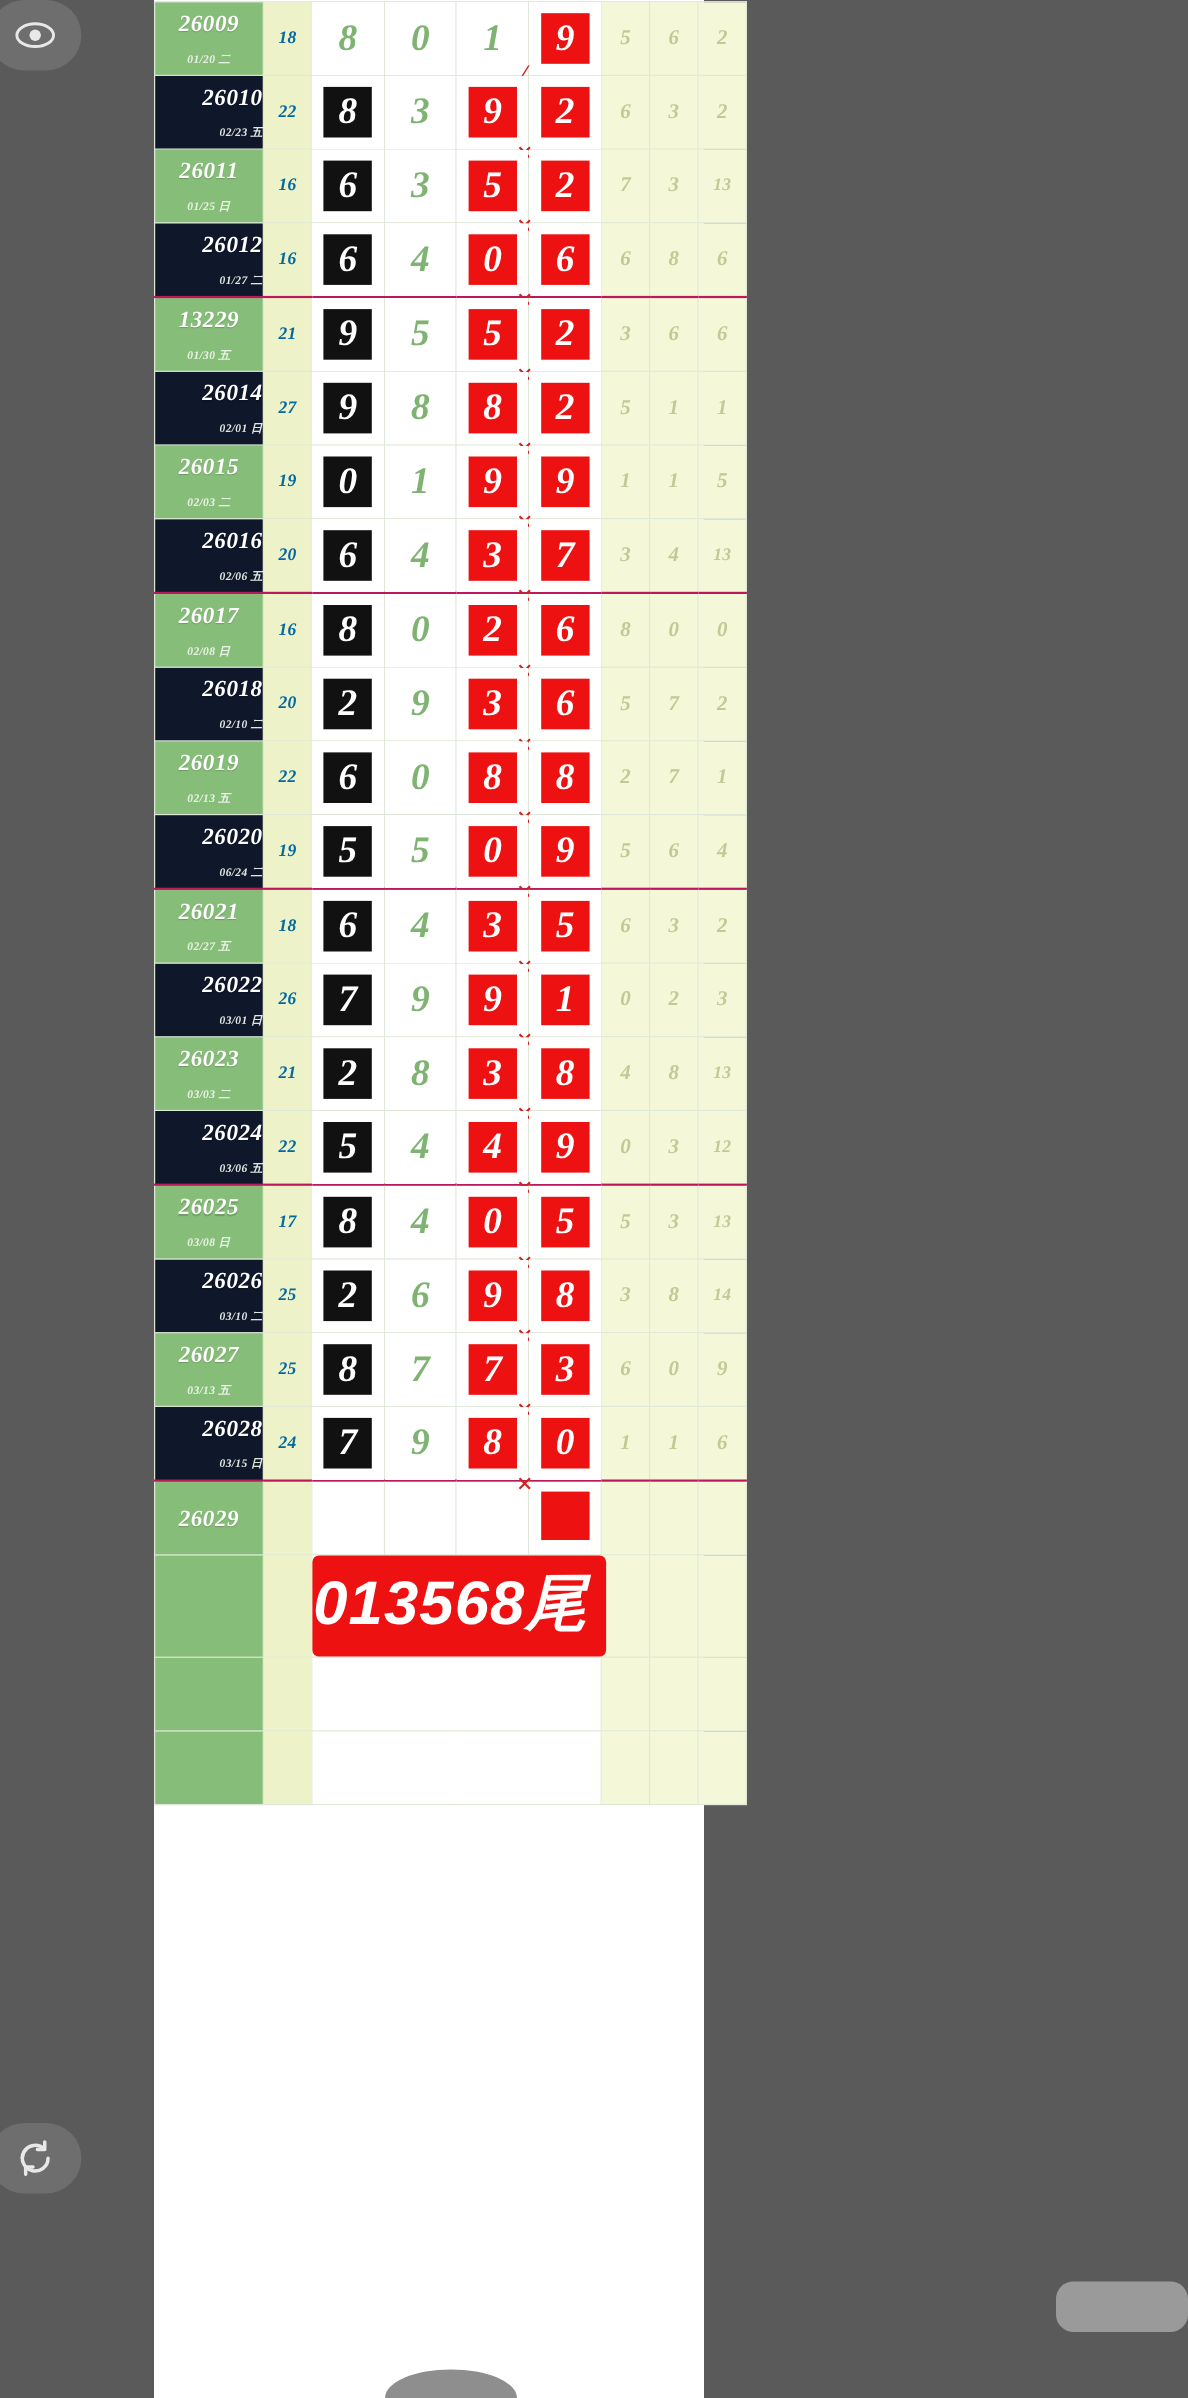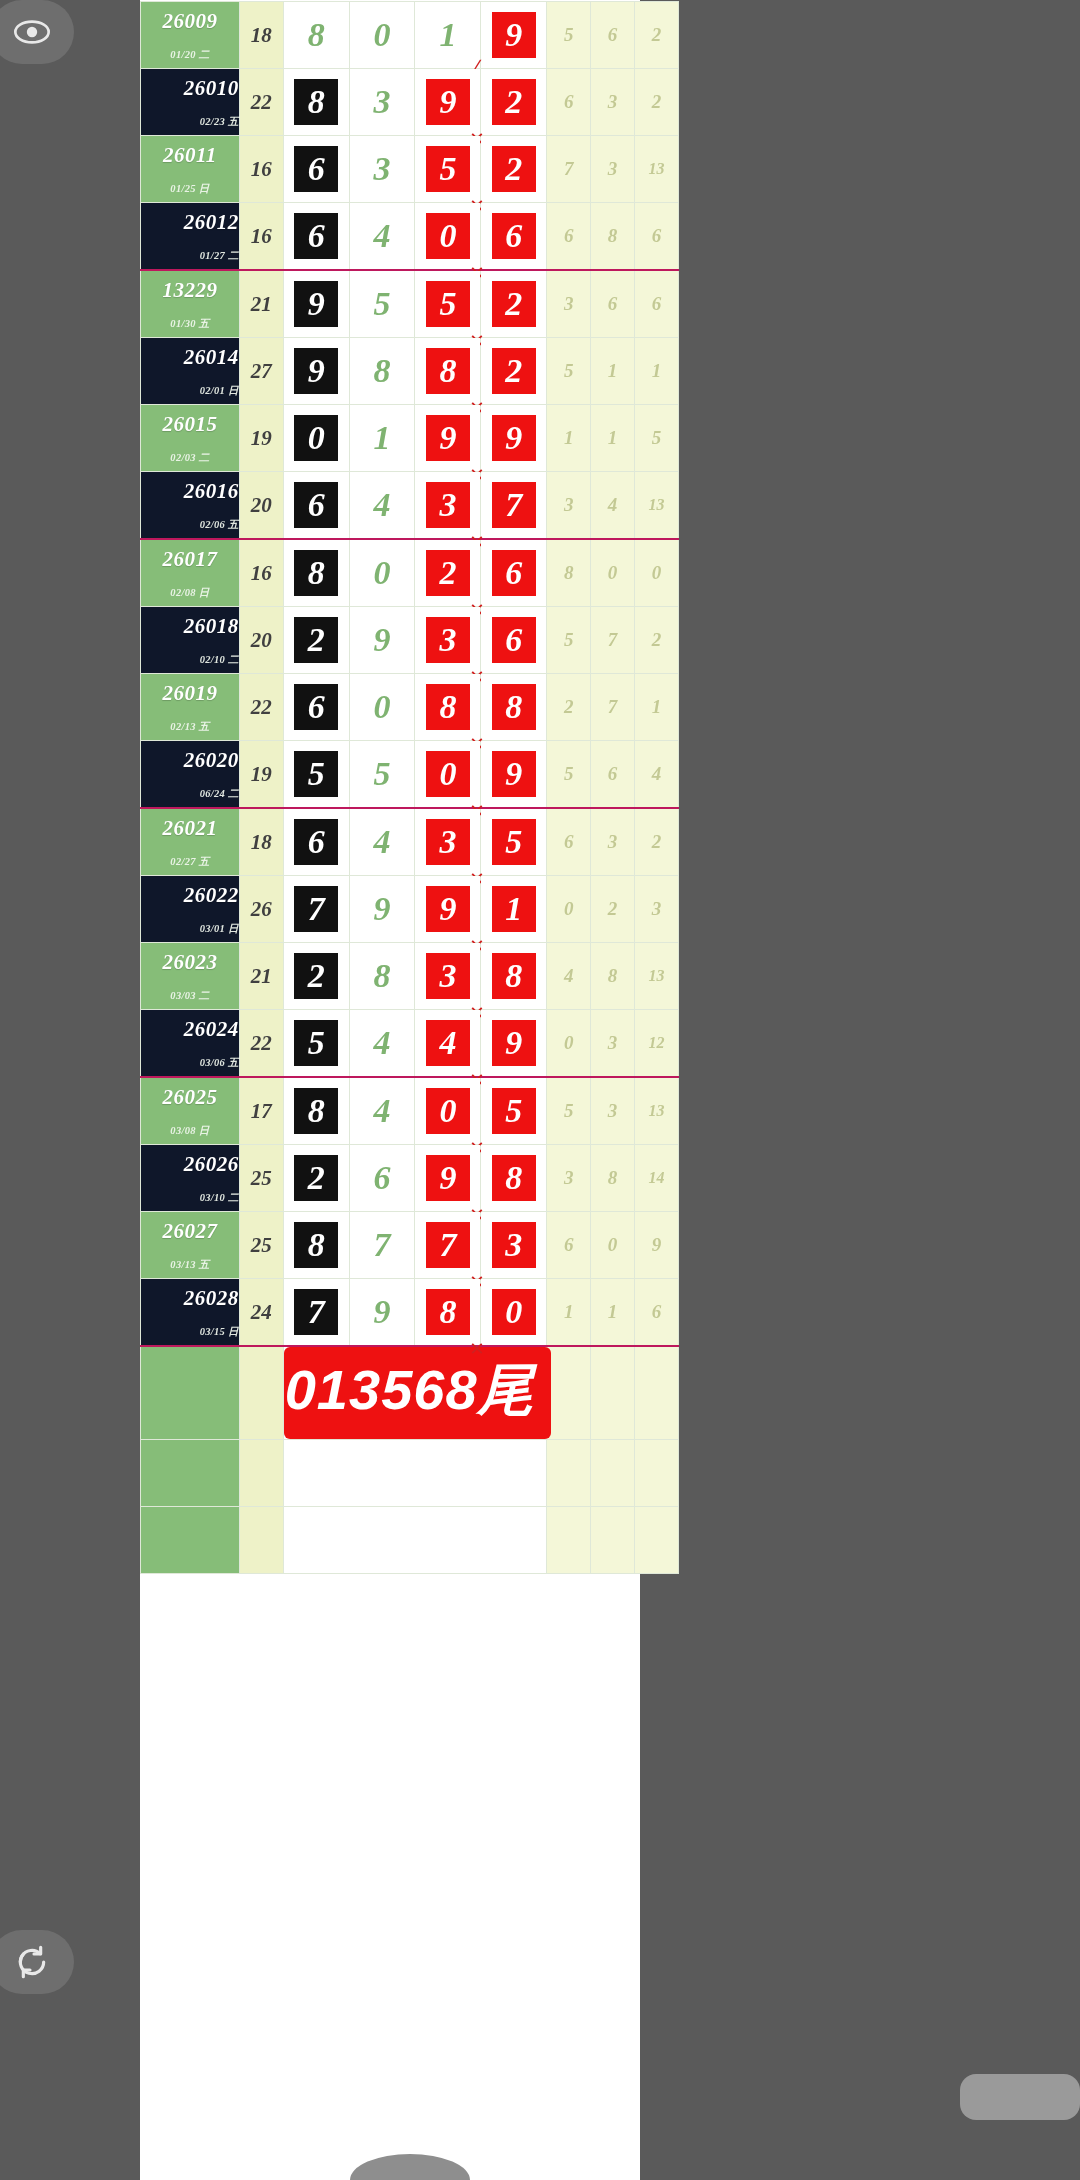--- a/index.html
+++ b/index.html
@@ -80,22 +80,22 @@
   .issue-date{
     font-size:10.5px;font-weight:bold;
     display:block;margin-top:16px;
     color:#f2f8ef;opacity:.92;
     letter-spacing:.3px;
   }
 
   
   td.sum{
     background:#eef2c8;
-    color:#404040;
-    font-size:21px;font-weight:bold;
+    color:#0369a1;
+    font-size:16px;font-weight:bold;
     border-right:1px solid #cfd9a6;
     border-left:1px solid #cfd9a6;
     border-top:none;border-bottom:none;
   }
 
   
   td.dig{
     background:#ffffff;
     border:1px solid #f1f4ef;
     position:relative;
@@ -471,48 +471,61 @@
             <td class="sum">24</td>
             <td class="dig"><span class="badge black">7</span></td>
             <td class="dig"><span class="badge plain">9</span></td>
             <td class="dig"><span class="badge red">8</span></td>
             <td class="dig"><span class="badge red">0</span><span class="mark x">×</span></td>
             <td class="stat">1</td>
             <td class="stat">1</td>
             <td class="stat">6</td>
           </tr>
           <tr>
-            <td class="issue blank">
-              <span class="issue-no">&nbsp;</span>
+            <td class="issue">
+              <span class="issue-no">26029</span>
             </td>
             <td class="sum"></td>
-            <td class="banner-cell" colspan="4"><span class="banner">013568尾</span></td>
+            <td class="pending"></td>
+            <td class="pending"></td>
+            <td class="pending"></td>
+            <td class="pending"><span class="pending-sq"></span></td>
             <td class="stat"></td>
             <td class="stat"></td>
             <td class="stat"></td>
           </tr>
           <tr>
             <td class="issue blank">
               <span class="issue-no">&nbsp;</span>
             </td>
             <td class="sum"></td>
-            <td class="blankrow" colspan="4"></td>
+            <td class="banner-cell" colspan="4"><span class="banner">013568尾</span></td>
             <td class="stat"></td>
             <td class="stat"></td>
             <td class="stat"></td>
           </tr>
           <tr>
             <td class="issue blank">
               <span class="issue-no">&nbsp;</span>
             </td>
             <td class="sum"></td>
             <td class="blankrow" colspan="4"></td>
             <td class="stat"></td>
             <td class="stat"></td>
             <td class="stat"></td>
           </tr>
+          <tr>
+            <td class="issue blank">
+              <span class="issue-no">&nbsp;</span>
+            </td>
+            <td class="sum"></td>
+            <td class="blankrow" colspan="4"></td>
+            <td class="stat"></td>
+            <td class="stat"></td>
+            <td class="stat"></td>
+          </tr>
         </tbody>
     </table>
   </div>
 
   <div class="corner-pill"></div>
   <div class="bottom-notch"></div>
 </div>
 
 </body></html>

